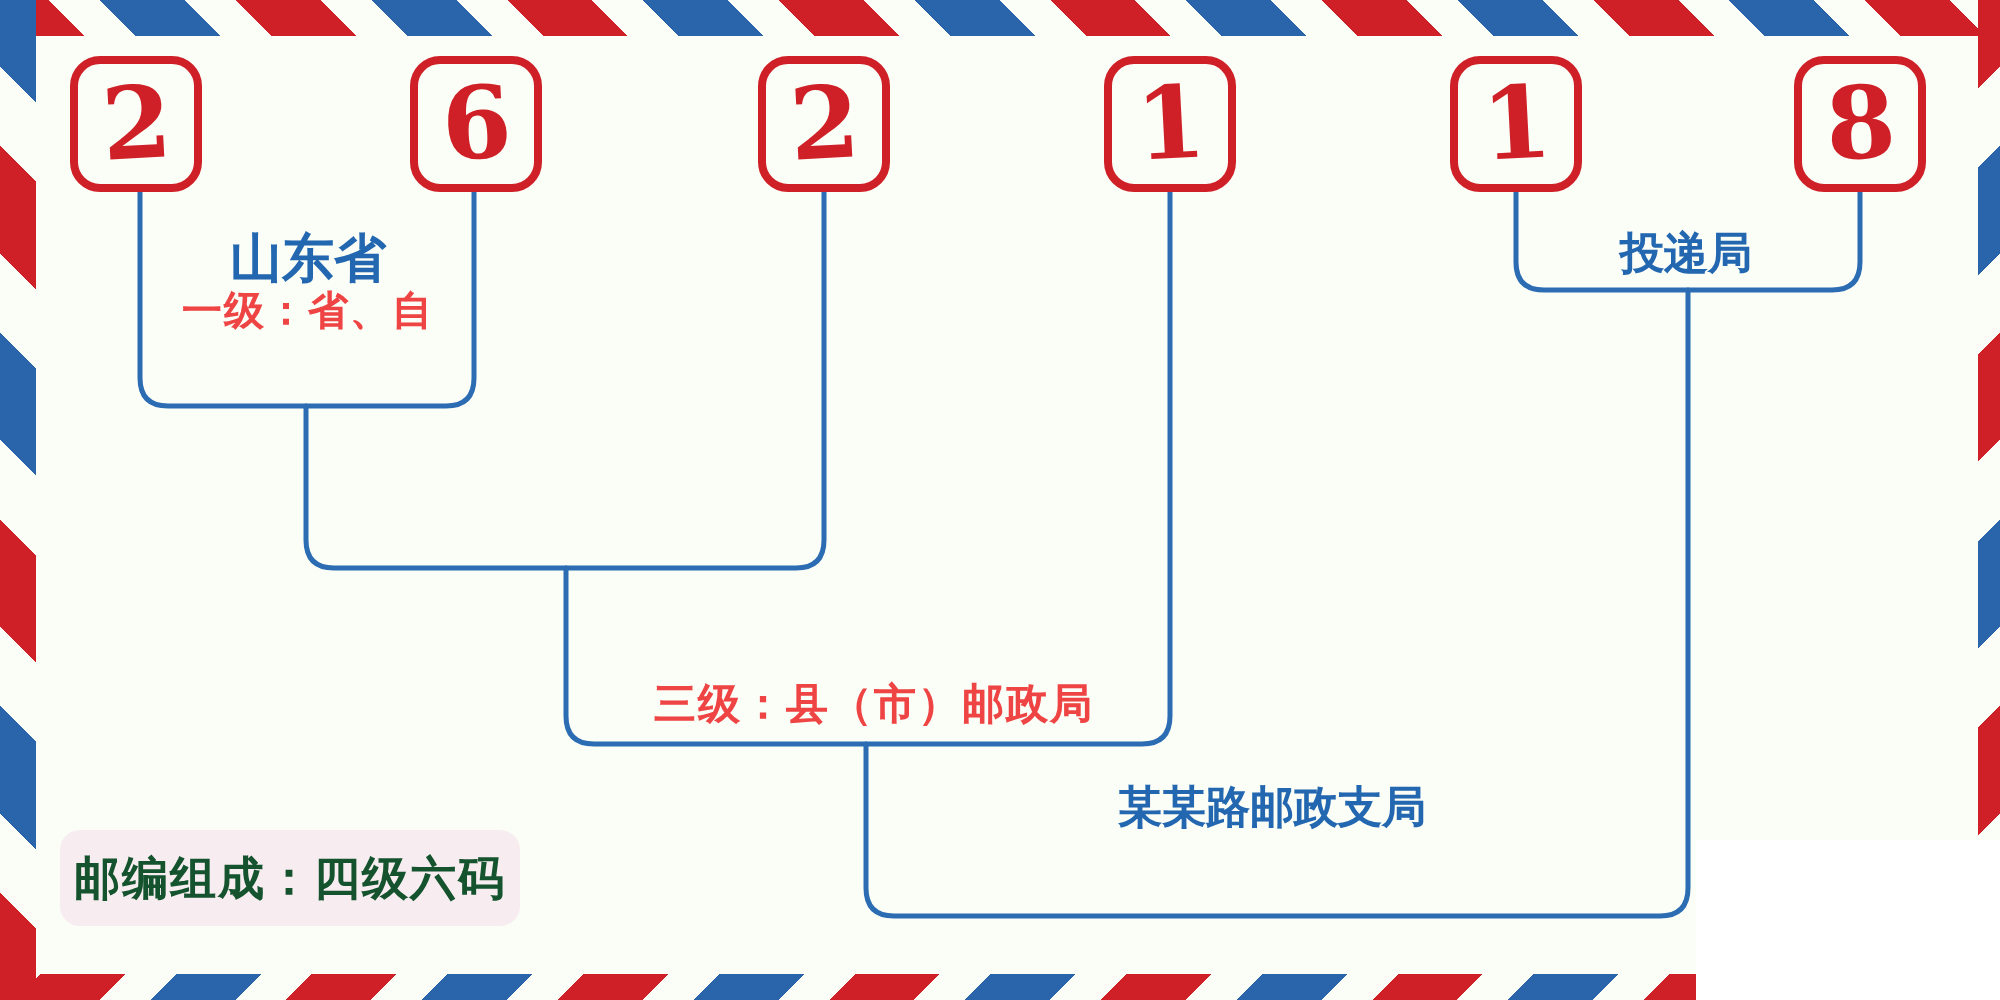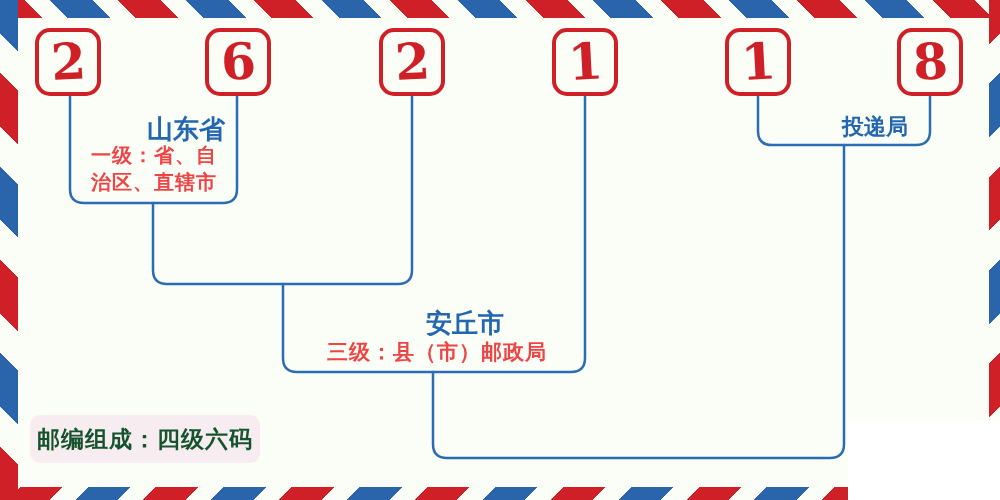--- a/index.html
+++ b/index.html
@@ -27,21 +27,21 @@
     font-weight:800;font-size:50px;color:#cf2027;line-height:1;
     transform-origin:center;
   }
   .digit-box span{display:block;transform:rotate(-3deg);}
   
   #connectors{position:absolute;left:0;top:0;}
   #connectors path{fill:none;stroke:#2b6cb3;stroke-width:2.5;stroke-linecap:round;}
   
   .lbl{position:absolute;transform:translateX(-50%);white-space:nowrap;text-align:center;}
   .lbl-blue{color:#2267af;font-weight:bold;
-    font-family:Liberation Mono, monospace;margin-left:32px;}
+    font-family:Liberation Mono, monospace;}
   .lbl-red{color:#ef4444;font-weight:bold;letter-spacing:1px;
     font-family:"DejaVu Sans","Liberation Sans",sans-serif;}
   .t26{font-size:26px;} .t22{font-size:22px;} .t21{font-size:21px;} .t20{font-size:20px;line-height:27px;}
   
   .badge{
     position:absolute;left:30px;top:415px;width:230px;height:48px;
     background:#f7edf0;border-radius:10px;
     display:flex;align-items:center;justify-content:center;
     color:#14532d;font-weight:bold;font-size:23px;letter-spacing:1px;
     font-family:"DejaVu Serif","Liberation Serif",serif;
@@ -82,27 +82,26 @@
   <div class="digit-box" style="left:725px">
       <span>1</span>
     </div>
   <div class="digit-box" style="left:897px">
       <span>8</span>
     </div>
 
   <div class="lbl lbl-blue t26" style="left:154px;top:112px">山东省</div>
   <div class="lbl lbl-red t20" style="left:154px;top:142px">
     <span style="display:block">一级：省、自</span>
-    <span style="display:block">治区、直辖市</span>
   </div>
 
 
-  <div class="lbl lbl-blue t26" style="left:433px;top:306px">安丘市</div>
   <div class="lbl lbl-red t21" style="left:437px;top:338px">三级：县（市）邮政局</div>
 
+  <div class="lbl lbl-blue t22" style="left:636px;top:389px">某某路邮政支局</div>
 
   <div class="lbl lbl-blue t22" style="left:843px;top:112px">投递局</div>
 
   <div class="badge">
     <span>邮编组成：四级六码</span>
   </div>
 
   <div class="corner-cover"></div>
 
 </div>

